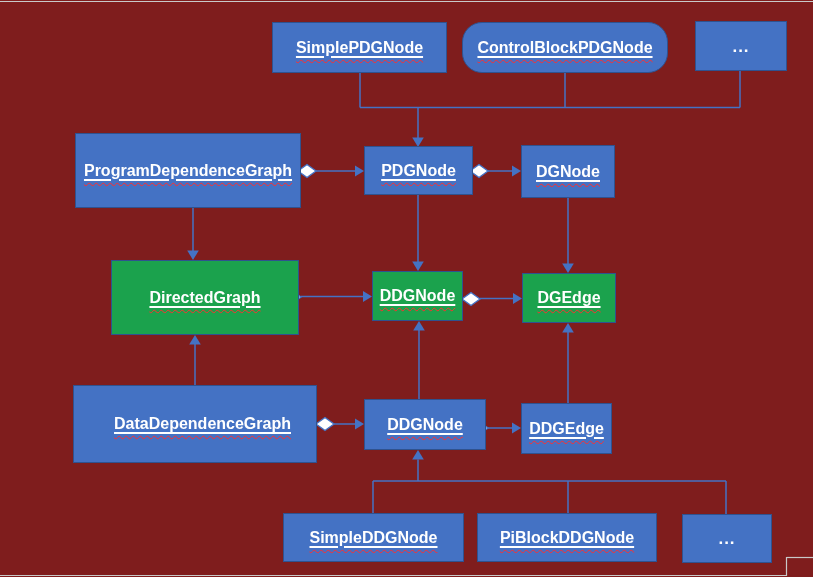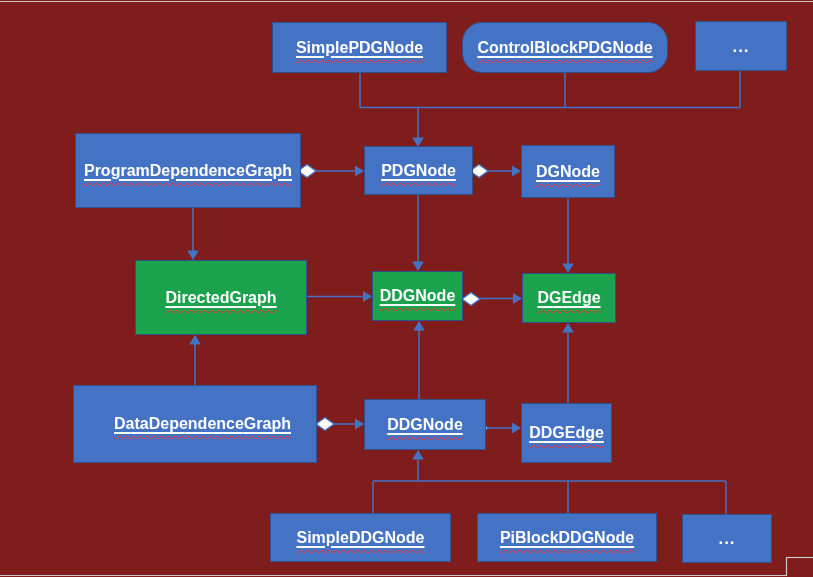--- a/index.html
+++ b/index.html
@@ -145,45 +145,45 @@
   </div>
 
   <div class="box" style="left:364px;top:146px;width:109px;height:49px;">
     <span class="lbl"><span class="misspell">PDGNode</span></span>
   </div>
 
   <div class="box" style="left:521px;top:145px;width:94px;height:53px;">
     <span class="lbl"><span class="misspell">DGNode</span></span>
   </div>
 
-  <div class="box green" style="left:111px;top:260px;width:172px;height:75px;margin-left:24px;">
+  <div class="box green" style="left:111px;top:260px;width:188px;height:75px;">
     <span class="lbl"><span class="misspell">DirectedGraph</span></span>
   </div>
 
   <div class="box green" style="left:372px;top:271px;width:91px;height:50px;">
     <span class="lbl"><span class="misspell">DDGNode</span></span>
   </div>
 
   <div class="box green" style="left:522px;top:273px;width:94px;height:50px;">
     <span class="lbl"><span class="misspell">DGEdge</span></span>
   </div>
 
   <div class="box" style="left:73px;top:385px;width:244px;height:78px;padding-left:15px;">
     <span class="lbl"><span class="misspell">DataDependenceGraph</span></span>
   </div>
 
   <div class="box" style="left:364px;top:399px;width:122px;height:51px;">
     <span class="lbl"><span class="misspell">DDGNode</span></span>
   </div>
 
-  <div class="box" style="left:521px;top:403px;width:91px;height:60px;">
+  <div class="box" style="left:521px;top:403px;width:91px;height:51px;">
     <span class="lbl"><span class="misspell">DDGEdge</span></span>
   </div>
 
-  <div class="box" style="left:270px;top:513px;width:181px;height:49px;">
+  <div class="box" style="left:283px;top:513px;width:181px;height:49px;">
     <span class="lbl"><span class="misspell">SimpleDDGNode</span></span>
   </div>
 
   <div class="box" style="left:477px;top:513px;width:180px;height:49px;">
     <span class="lbl"><span class="misspell">PiBlockDDGNode</span></span>
   </div>
 
   <div class="box" style="left:682px;top:514px;width:90px;height:49px;">
     <span class="lbl-plain">...</span>
   </div>

